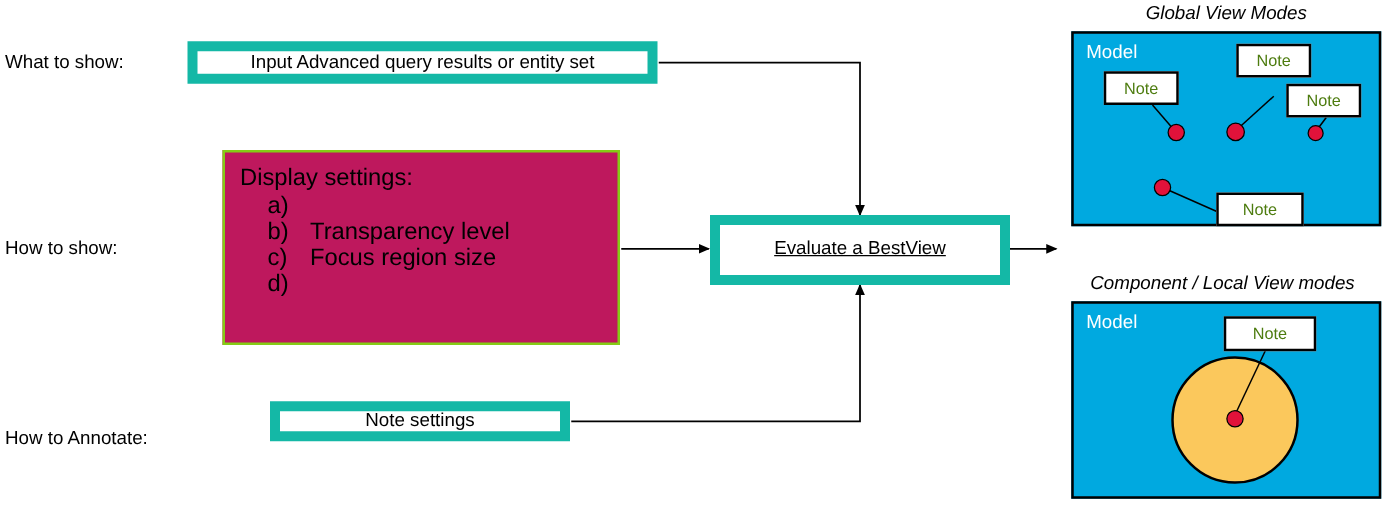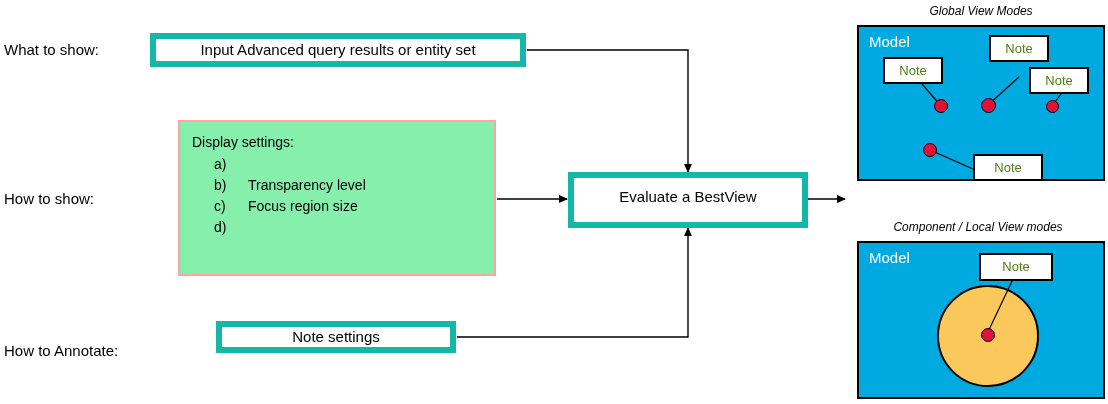--- a/index.html
+++ b/index.html
@@ -23,35 +23,35 @@
     position: absolute;
     font-size: 15px;
     line-height: 18px;
     color: #000000;
     white-space: nowrap;
   }
   .proc-box {
     position: absolute;
     box-sizing: border-box;
     background: #ffffff;
-    border: 6px solid #14b8a6;
+    border: 8px solid #14b8a6;
     display: flex;
     align-items: center;
     justify-content: center;
     font-size: 15px;
     line-height: 18px;
     color: #000000;
   }
   .settings-box {
     position: absolute;
     box-sizing: border-box;
-    background: #86efac;
-    border: 2px solid #fca5a5;
+    background: #be185d;
+    border: 2px solid #84cc16;
     padding: 10px 12px 8px 12px;
-    font-size: 14px;
+    font-size: 19px;
     line-height: 21px;
     color: #000000;
   }
   .settings-title {
     display: block;
     margin-bottom: 1px;
   }
   .settings-list {
     margin: 0;
     padding: 0;
@@ -63,21 +63,21 @@
   }
   .settings-marker {
     width: 34px;
     flex: 0 0 34px;
   }
   .settings-text {
     flex: 1 1 auto;
   }
   .panel-title {
     position: absolute;
-    font-size: 12px;
+    font-size: 15px;
     font-style: italic;
     line-height: 18px;
     color: #000000;
     white-space: nowrap;
     text-align: center;
   }
   .view-panel {
     position: absolute;
     box-sizing: border-box;
     border: 2px solid #000000;
@@ -171,21 +171,21 @@
       <li>
         <span class="settings-marker">d)</span>
       </li>
     </ul>
   </div>
 
   <div class="proc-box" style="left:216px; top:321px; width:240px; height:32px;">
     <span>Note settings</span>
   </div>
 
-  <div class="proc-box" style="left:568px; top:172px; width:240px; height:56px; align-items:flex-start; padding-top:10px;">
+  <div class="proc-box" style="left:568px; top:172px; width:240px; height:56px; align-items:flex-start; padding-top:10px;text-decoration:underline;">
     <span>Evaluate a BestView</span>
   </div>
 
   <div class="panel-title" style="left:857px; top:2px; width:248px;">Global View Modes</div>
 
   <div class="view-panel" style="left:857px; top:25px; width:248px; height:156px; background:#00a9e0;">
     <span class="model-label">Model</span>
 
     <svg class="leaders" width="248" height="156">
       <line x1="63" y1="57" x2="82" y2="79" stroke="#000000" stroke-width="1.2"></line>

